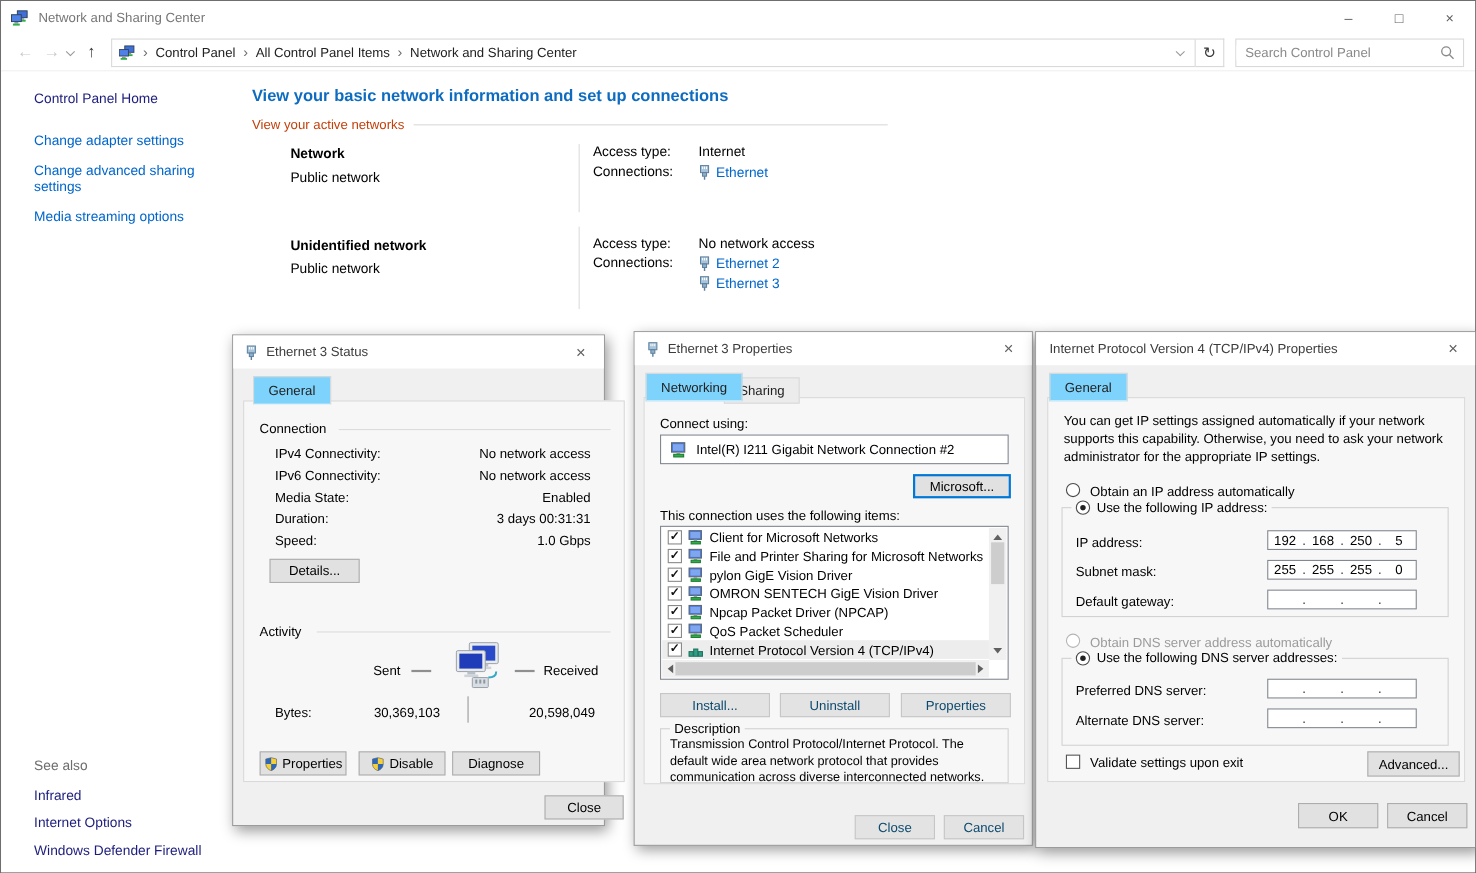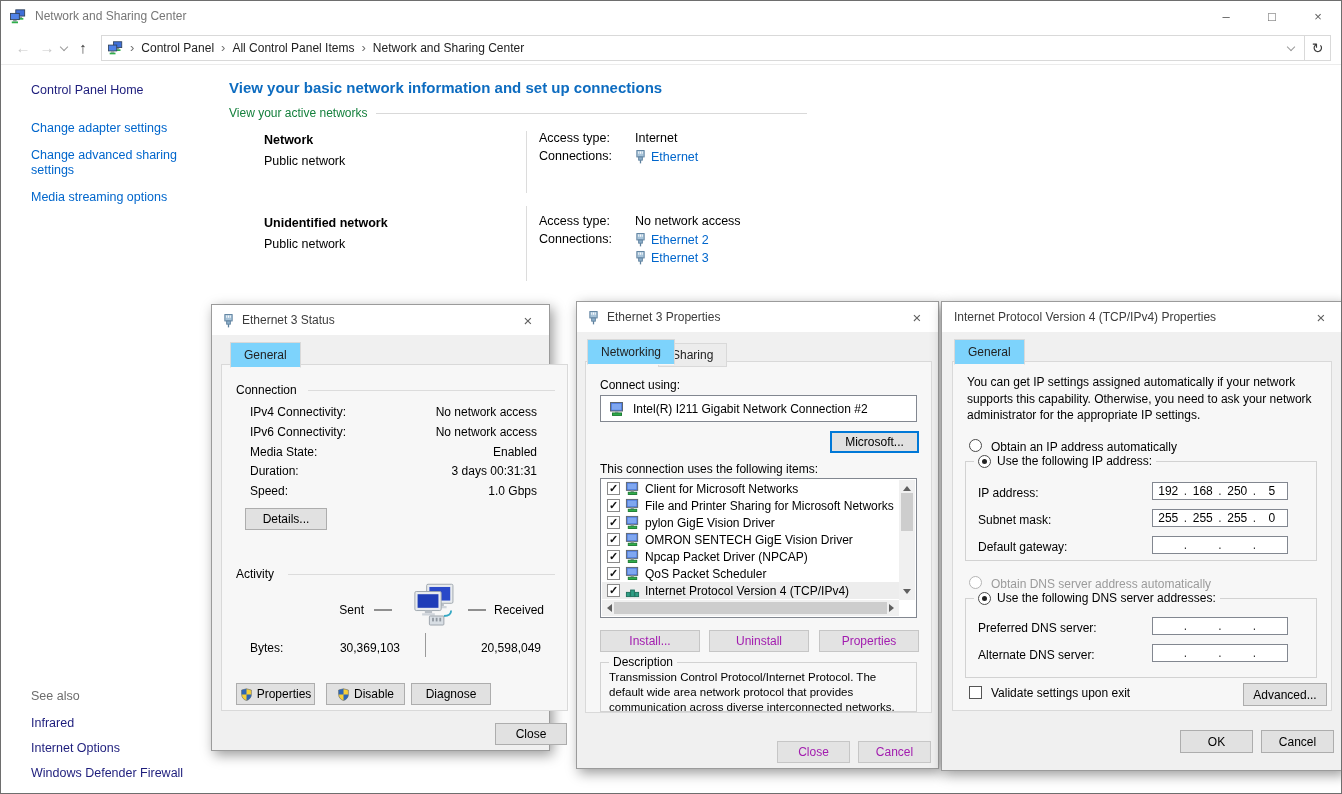--- a/index.html
+++ b/index.html
@@ -29,21 +29,21 @@
 .sb-home{margin:18px 0 0 30px;font-size:12.5px;color:#1d1d7c;cursor:pointer}
 .sb-links{margin:24px 0 0 30px;width:160px}
 .sb-link{font-size:12.5px;color:#0066cc;margin-bottom:11px;line-height:1.25;cursor:pointer}
 .sb-also{position:absolute;left:30px;top:624px;width:180px}
 .sb-alsohd{font-size:12.5px;color:#6d6d6d;margin-bottom:13px}
 .sb-dlink{font-size:12.5px;color:#1d1d7c;margin-bottom:11px;cursor:pointer}
 
 .content{position:absolute;left:222px;top:64px;right:0;bottom:0;background:#fff}
 .h1{position:absolute;left:6px;top:14px;font-size:15px;color:#0d6cc0;font-weight:700}
 .sect{position:absolute;left:6px;width:578px;display:flex;align-items:center;gap:8px}
-.sect .lbl{font-size:12px;color:#15803d;white-space:nowrap}
+.sect .lbl{font-size:12px;color:#c2410c;white-space:nowrap}
 .sect .ln{flex:1;height:1px;background:#d9d9d9}
 .netL{position:absolute}
 .netName{font-size:12.5px;font-weight:bold;color:#000}
 .netType{font-size:12.5px;color:#000;margin-top:7px}
 .netR{position:absolute;border-left:1px solid #dcdcdc;padding-left:12px}
 .nrow{display:flex;font-size:12.5px;margin-bottom:4px}
 .nlab{width:96px;color:#000}
 .nval{color:#000}
 .clinks{display:flex;flex-direction:column;gap:3px}
 .clink{display:flex;align-items:center;gap:5px;color:#0066cc;cursor:pointer}
@@ -54,21 +54,21 @@
 .dtb .dttl.noicon{margin-left:1px}
 .dx{margin-left:auto;width:42px;text-align:center;font-size:15px;color:#5f5f5f;cursor:pointer}
 .tab{position:absolute;font-size:12px;padding:4px 13px;border:1px solid #d9d9d9;background:#ececec;color:#222;z-index:2;cursor:pointer}
 .tab.act{background:#7dd3fc;border-bottom:1px solid #f7f7f7;padding:5px 13px;z-index:4}
 .page{position:absolute;background:#f7f7f7;border:1px solid #d9d9d9;z-index:1}
 .glab{position:absolute;font-size:12px;color:#000}
 .gline{position:absolute;height:1px;background:#dcdcdc}
 .srow-l{position:absolute;font-size:12px;color:#000}
 .srow-v{position:absolute;font-size:12px;color:#000;text-align:right}
 .btn{position:absolute;height:22px;background:#e1e1e1;border:1px solid #adadad;font-size:12px;color:#000;display:flex;align-items:center;justify-content:center;gap:4px;cursor:pointer}
-.btn.dis{color:#a21caf;border-color:#c6c6c6;background:#e3e3e3}
+.btn.dis{color:#0c4a6e;border-color:#c6c6c6;background:#e3e3e3}
 .btn.foc{border:2px solid #0078d7}
 .dash{position:absolute;height:2px;background:#8f8f8f}
 .vdiv{position:absolute;width:1px;background:#9a9a9a}
 .gb{position:absolute;border:1px solid #d2d2d2}
 .gb .hd{position:absolute;top:-8px;left:8px;background:#f7f7f7;padding:0 4px;display:flex;align-items:center;gap:6px;font-size:12px}
 .rad{width:13px;height:13px;border:1px solid #4a4a4a;border-radius:50%;background:#fff;position:relative;flex:none}
 .rad.sel::after{content:"";position:absolute;inset:3px;border-radius:50%;background:#222}
 .rad.dis{border-color:#b5b5b5}
 .rad.abs{position:absolute}
 .rlab{position:absolute;font-size:12px;color:#000}
@@ -178,20 +178,26 @@
       <span class="sep">›</span>
       <span class="crumb">Control Panel</span>
       <span class="sep">›</span>
       <span class="crumb">All Control Panel Items</span>
       <span class="sep">›</span>
       <span class="crumb">Network and Sharing Center</span>
       <span class="spacer"></span>
       <span class="chv"></span>
     </div>
     <div class="rbtn">↻</div>
+    <div class="sbox">
+      <input placeholder="Search Control Panel" style="">
+      <svg width="14" height="14">
+          <use href="#i-search"></use>
+        </svg>
+    </div>
   </div>
 
   <div class="sidebar">
     <div class="sb-home">Control Panel Home</div>
     <div class="sb-links">
       <div class="sb-link">Change adapter settings</div>
       <div class="sb-link">Change advanced sharing settings</div>
       <div class="sb-link">Media streaming options</div>
     </div>
     <div class="sb-also">

